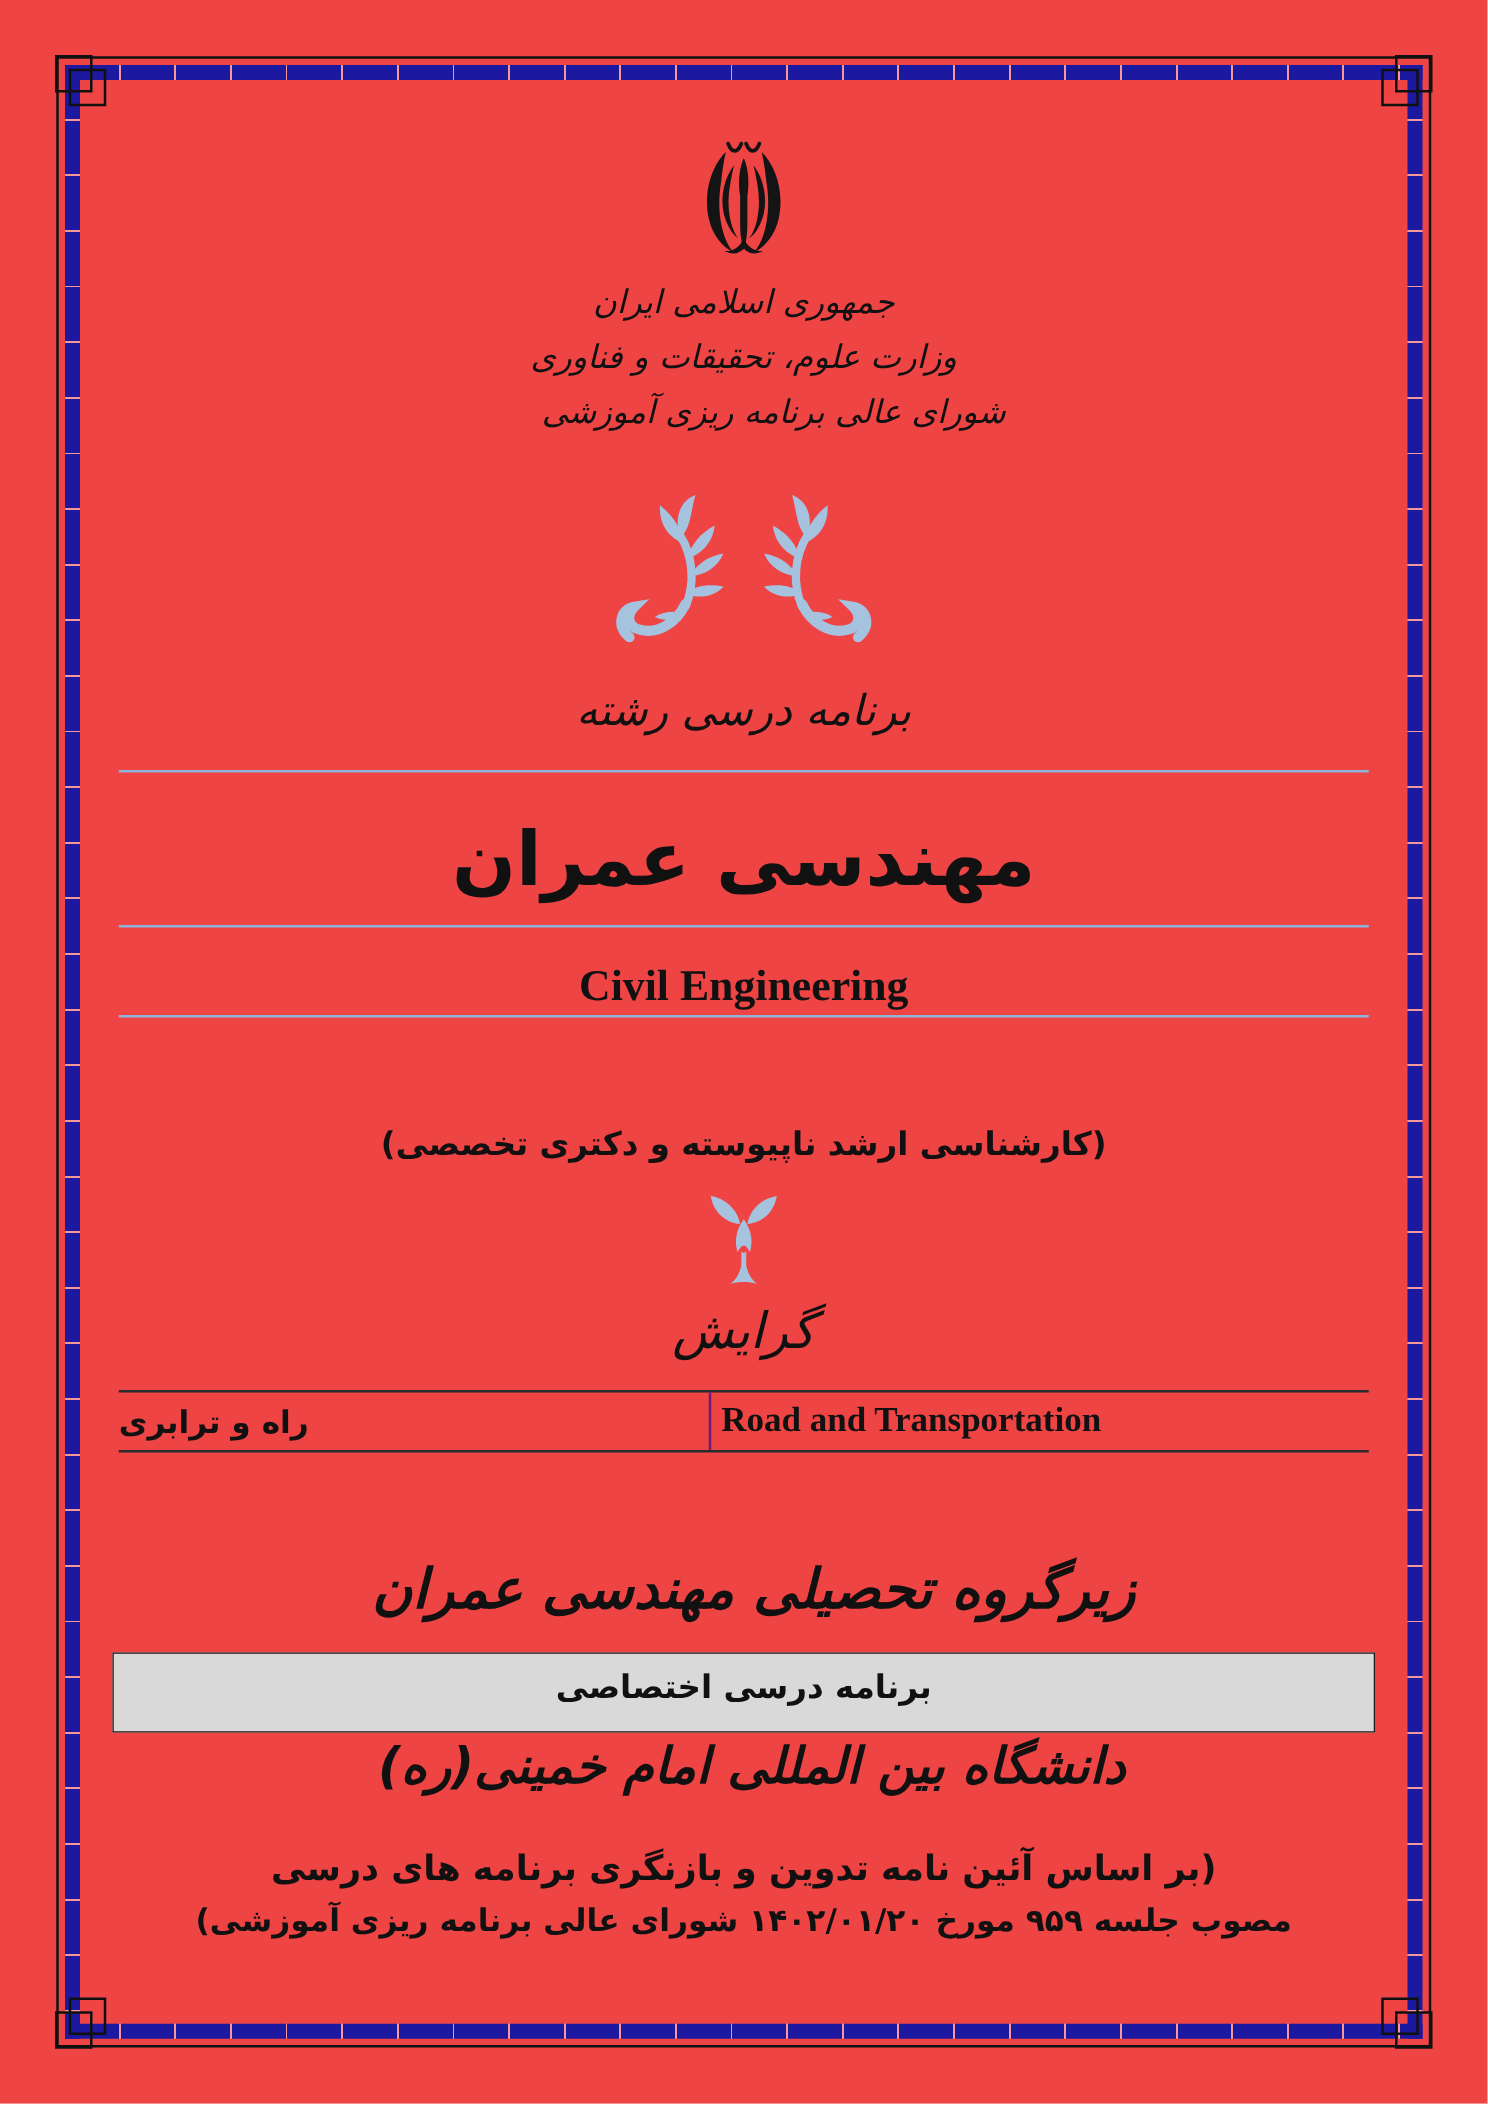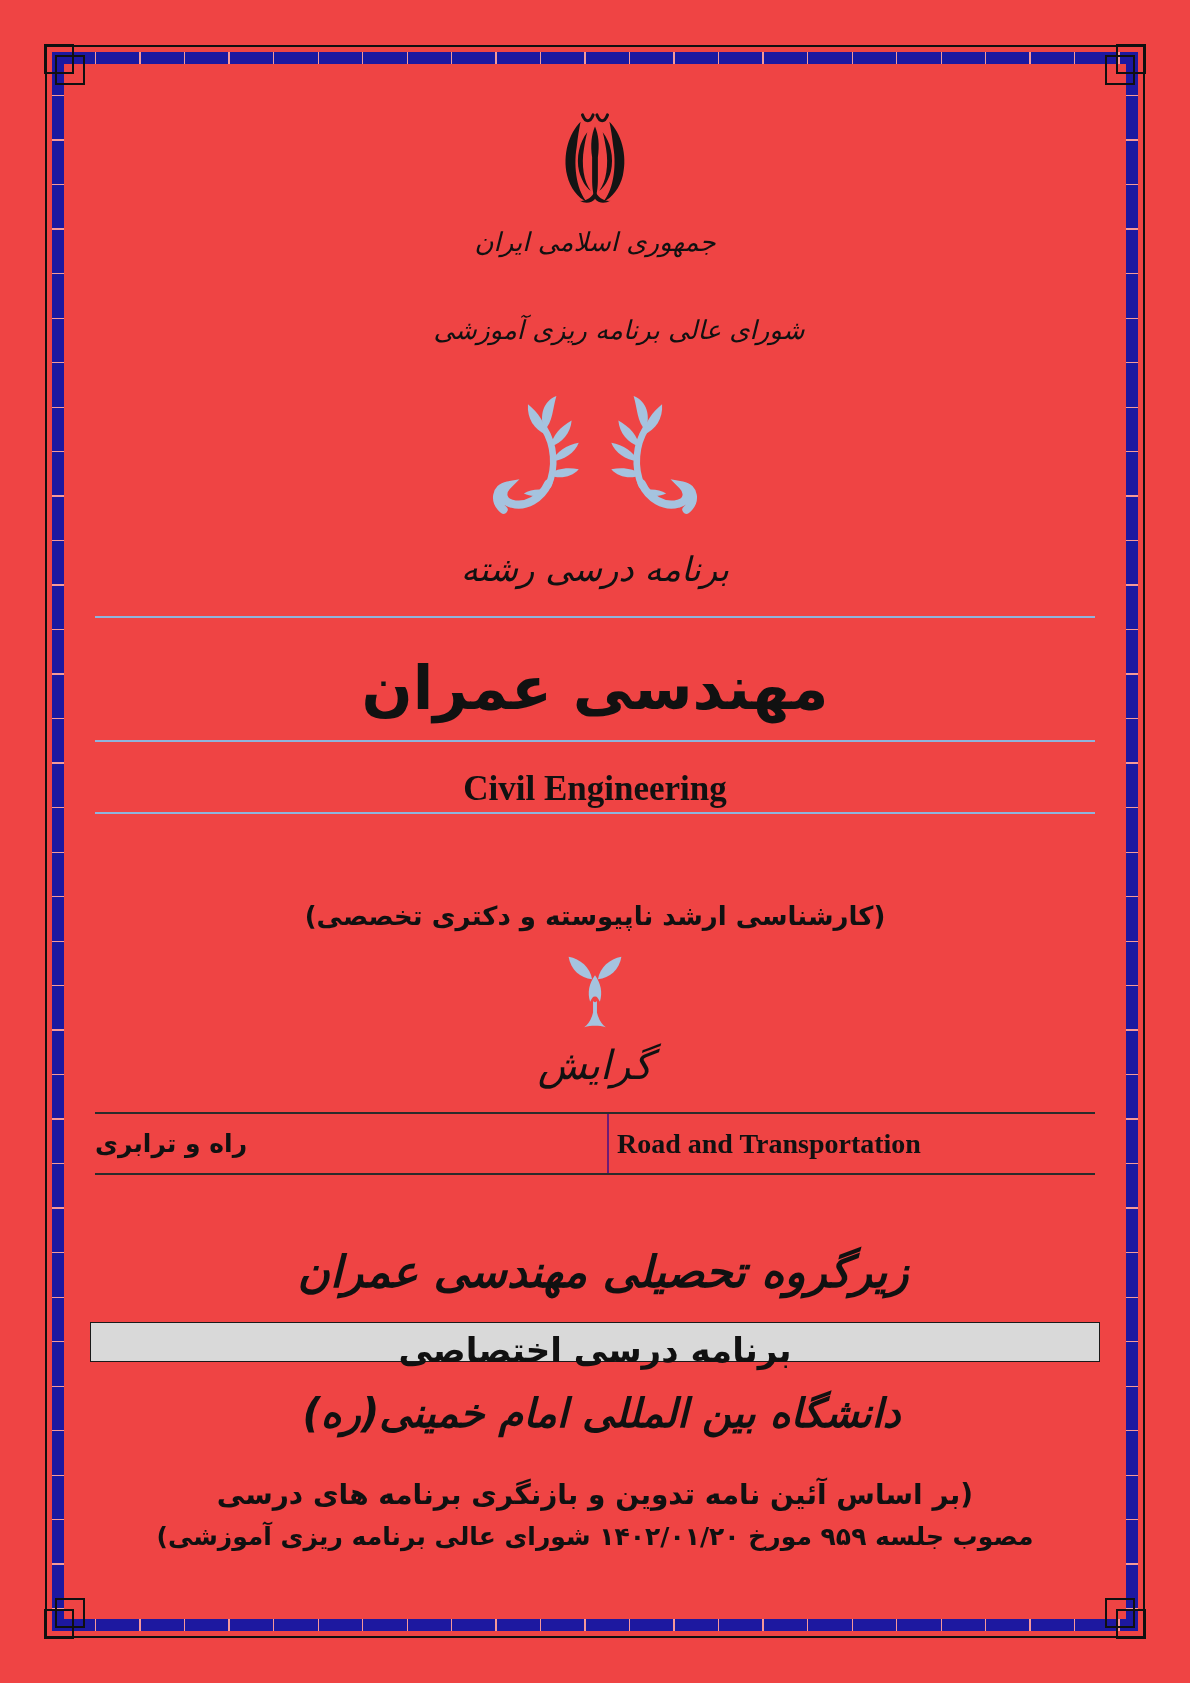--- a/index.html
+++ b/index.html
@@ -20,27 +20,27 @@
   .band-v{background:repeating-linear-gradient(180deg,#1d18a0 0 43px,rgba(255,255,255,.45) 43px 44.5px);}
   .csq{position:absolute;width:26px;height:26px;border:2.5px solid #101010;background:transparent;z-index:3;}
   
   .callig{font-style:italic;}
   .hline{height:36px;line-height:36px;font-size:26px;}
   .rule{left:95px;width:1000px;height:2px;background:#8fb4dc;}
   .title-fa{font-weight:bold;font-size:60px;height:92px;line-height:92px;}
   .title-en{font-family:"Liberation Serif","DejaVu Serif",serif;font-weight:bold;font-size:35px;height:46px;line-height:46px;}
   .bold-fa{font-weight:bold;font-size:26px;height:36px;line-height:36px;}
   
-  .otable{left:95px;width:1000px;height:63px;border-top:2px solid #2b2b2b;border-bottom:2px solid #2b2b2b;display:flex;box-sizing:border-box;gap:40px;}
+  .otable{left:95px;width:1000px;height:50px;border-top:2px solid #2b2b2b;border-bottom:2px solid #2b2b2b;display:flex;box-sizing:border-box;}
   .ocell-fa{width:47.2%;display:flex;align-items:center;justify-content:flex-end;padding-right:14px;box-sizing:border-box;
             font-weight:bold;font-size:25px;}
   .ocell-en{flex:1;border-left:2px solid #701a75;display:flex;align-items:center;justify-content:flex-start;padding-left:8px;box-sizing:border-box;
             font-family:"Liberation Serif","DejaVu Serif",serif;font-weight:bold;font-size:28px;}
-  .graybar{left:90px;width:1010px;height:40px;line-height:55px;background:#d9d9d9;border:1.5px solid #1a1a1a;
-           box-sizing:border-box;text-align:center;font-weight:bold;font-size:34px;}
+  .graybar{left:90px;width:1010px;height:64px;line-height:55px;background:#d9d9d9;border:1.5px solid #1a1a1a;
+           box-sizing:border-box;text-align:center;font-weight:bold;font-size:26px;}
 </style>
 </head>
 <body>
 
 <div class="page">
 
   <div class="frame-outer"></div>
   <div class="band band-h band-top"></div>
   <div class="band band-h band-bottom"></div>
   <div class="band band-v band-left"></div>
@@ -60,20 +60,21 @@
       <path d="M50,19 C46.5,27 45,38 47,51 L47,74 C47,83 48,89 50,96 C52,89 53,83 53,74 L53,51 C55,38 53.5,27 50,19 Z" fill="#141414"></path>
       <path d="M50,86 C47,93 41,97 34,96.5 C40,100 47,99 50,94 C53,99 60,100 66,96.5 C59,97 53,93 50,86 Z" fill="#141414"></path>
       <path id="em-ic" d="M42,25 C34,35 30,51 33.5,66 C36,75 40,82 45.5,86 C38.5,77 35.5,59 38.5,42 C39.5,36 40.5,30 42,25 Z" fill="#141414"></path>
       <use href="#em-ic" transform="translate(100,0) scale(-1,1)"></use>
       <path id="em-oc" d="M35,14 C23,26 16,48 21,70 C24,83 32,93 42,98 C32,88 27,63 31,40 C32,30 33.5,21 35,14 Z" fill="#141414"></path>
       <use href="#em-oc" transform="translate(100,0) scale(-1,1)"></use>
     </svg>
   </div>
 
   <div class="abs ctr hline callig" style="top:224px;" dir="rtl">جمهوری اسلامی ایران</div>
+  <div class="abs ctr hline callig" style="top:268px;" dir="rtl">وزارت علوم، تحقیقات و فناوری</div>
   <div class="abs ctr hline callig" style="top:312px;padding-left:48px;" dir="rtl">شورای عالی برنامه ریزی آموزشی</div>
 
   <div class="abs" style="left:475px;top:396px;width:240px;height:128px;">
     <svg width="240" height="128" viewBox="0 0 200 126" xmlns="http://www.w3.org/2000/svg">
       <g id="fl">
         <path d="M10,112 C0,104 2,90 14,88 C7,95 9,104 18,106 C32,110 47,101 54,86" fill="none" stroke="#a5c3df" stroke-width="8" stroke-linecap="round"></path>
         <path d="M54,88 C62,70 60,48 50,32" fill="none" stroke="#a5c3df" stroke-width="6.5" stroke-linecap="round"></path>
         <path d="M50,34 C45,19 49,5 62,0 C58,13 59,25 50,34 Z" fill="#a5c3df"></path>
         <path d="M52,38 C40,33 33,22 34,8 C44,16 51,26 52,38 Z" fill="#a5c3df"></path>
         <path d="M56,50 C68,46 76,36 77,24 C66,30 58,39 56,50 Z" fill="#a5c3df"></path>

